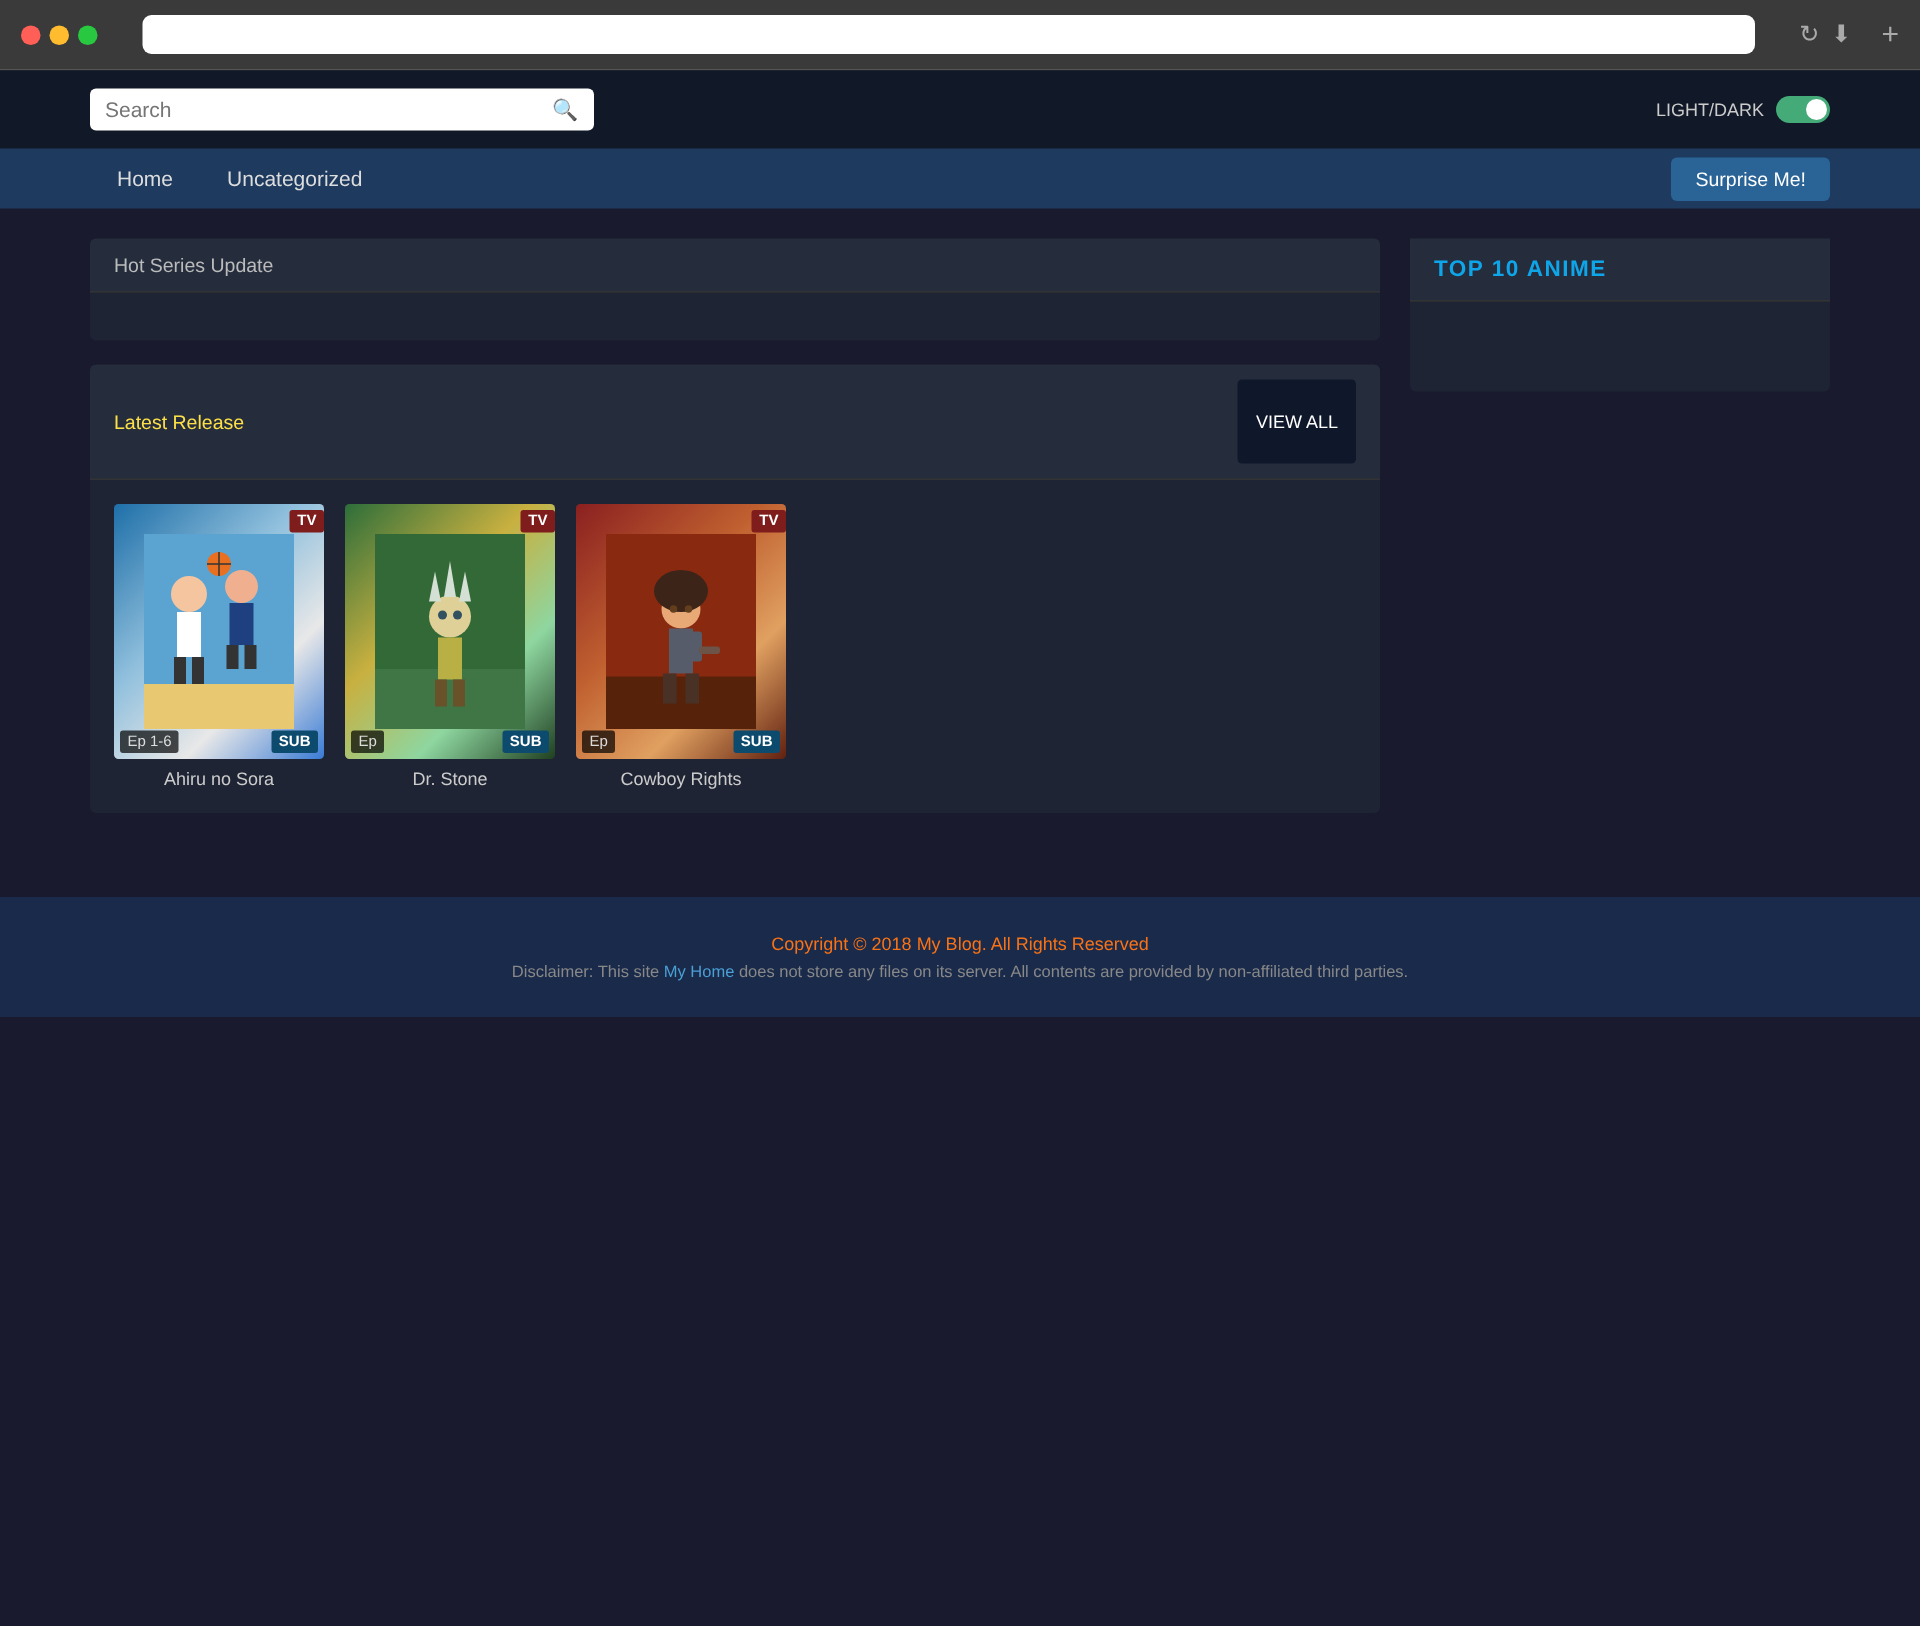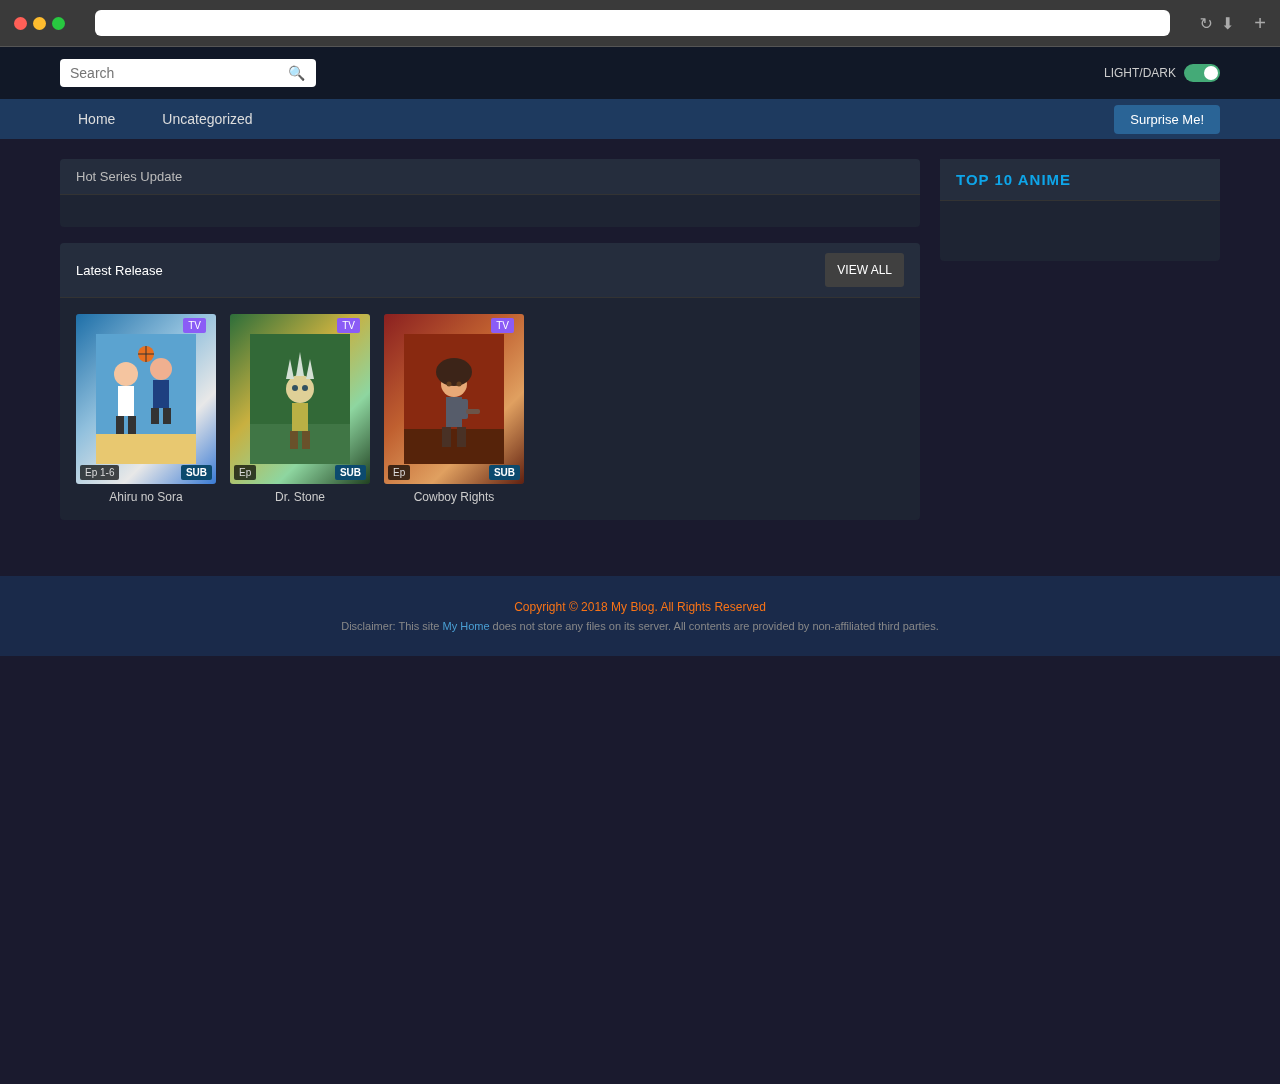--- a/index.html
+++ b/index.html
@@ -77,21 +77,21 @@
       display: flex;
       align-items: center;
       justify-content: space-between;
     }
     .search-box {
       display: flex;
       align-items: center;
       background: #fff;
       border-radius: 4px;
       padding: 6px 10px;
-      width: 256px;
+      width: 336px;
       gap: 6px;
     }
     .search-box input {
       border: none;
       outline: none;
       font-size: 14px;
       color: #333;
       flex: 1;
       background: transparent;
     }
@@ -127,21 +127,21 @@
     
     .nav-bar {
       background: #1e3a5f;
       padding: 0 60px;
       display: flex;
       align-items: center;
       justify-content: space-between;
     }
     .nav-links {
       display: flex;
-      gap: 11px;
+      gap: 0;
     }
     .nav-link {
       color: #ddd;
       padding: 12px 18px;
       cursor: pointer;
       font-size: 14px;
       text-decoration: none;
       display: block;
     }
     .surprise-btn {
@@ -199,27 +199,27 @@
       position: relative;
       width: 140px;
       height: 170px;
       border-radius: 3px;
       overflow: hidden;
       background: #2a3347;
     }
     .badge-tv {
       position: absolute;
       top: 4px;
-      right: 10px;
-      background: #8b5cf6;
+      right: 0;
+      background: #7f1d1d;
       color: #fff;
       font-size: 10px;
       padding: 2px 5px;
       border-radius: 2px;
-      font-weight: normal;
+      font-weight: bold;
     }
     .badge-ep {
       position: absolute;
       bottom: 4px;
       left: 4px;
       background: rgba(0,0,0,0.7);
       color: #ddd;
       font-size: 10px;
       padding: 2px 5px;
       border-radius: 2px;
@@ -237,40 +237,40 @@
     }
     .anime-title {
       color: #ccc;
       font-size: 12px;
       text-align: center;
       margin-top: 6px;
     }
 
     
     .view-all-btn {
-      background: #404040;
+      background: #0f172a;
       color: #fff;
       border: none;
-      padding: 10px 12px;
+      padding: 21px 12px;
       border-radius: 3px;
       cursor: pointer;
       font-size: 12px;
     }
 
     .section-header-row {
       display: flex;
       align-items: center;
       justify-content: space-between;
       background: #252d3d;
       padding: 10px 16px;
       border-bottom: 1px solid #333;
     }
     .section-header-label {
       font-size: 13px;
-      color: #ffffff;
+      color: #fde047;
     }
 
     
     .top10-box {
       background: #1e2433;
       border-radius: 4px;
     }
     .top10-header {
       background: #252d3d;
       padding: 12px 16px;

